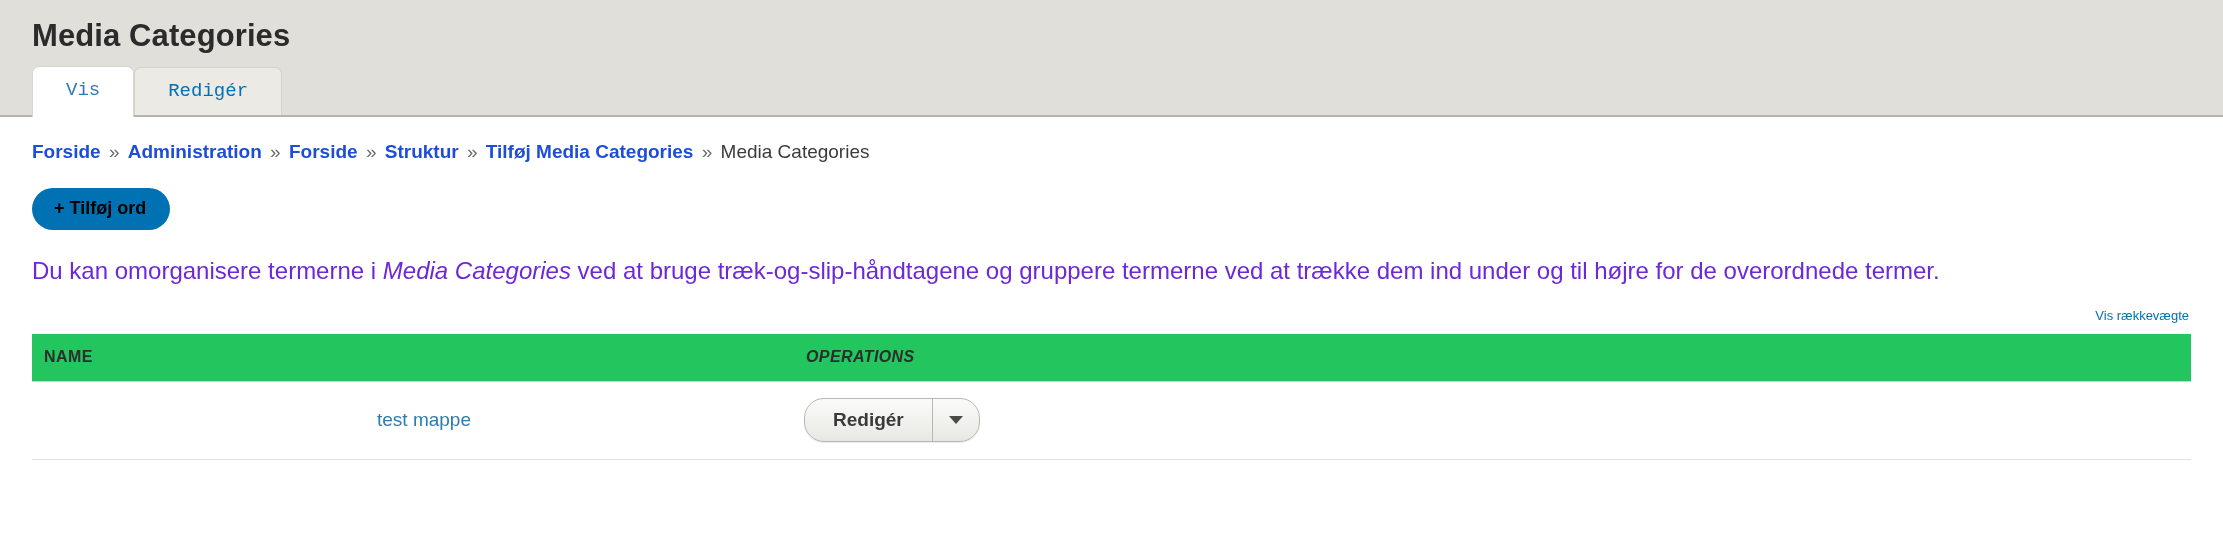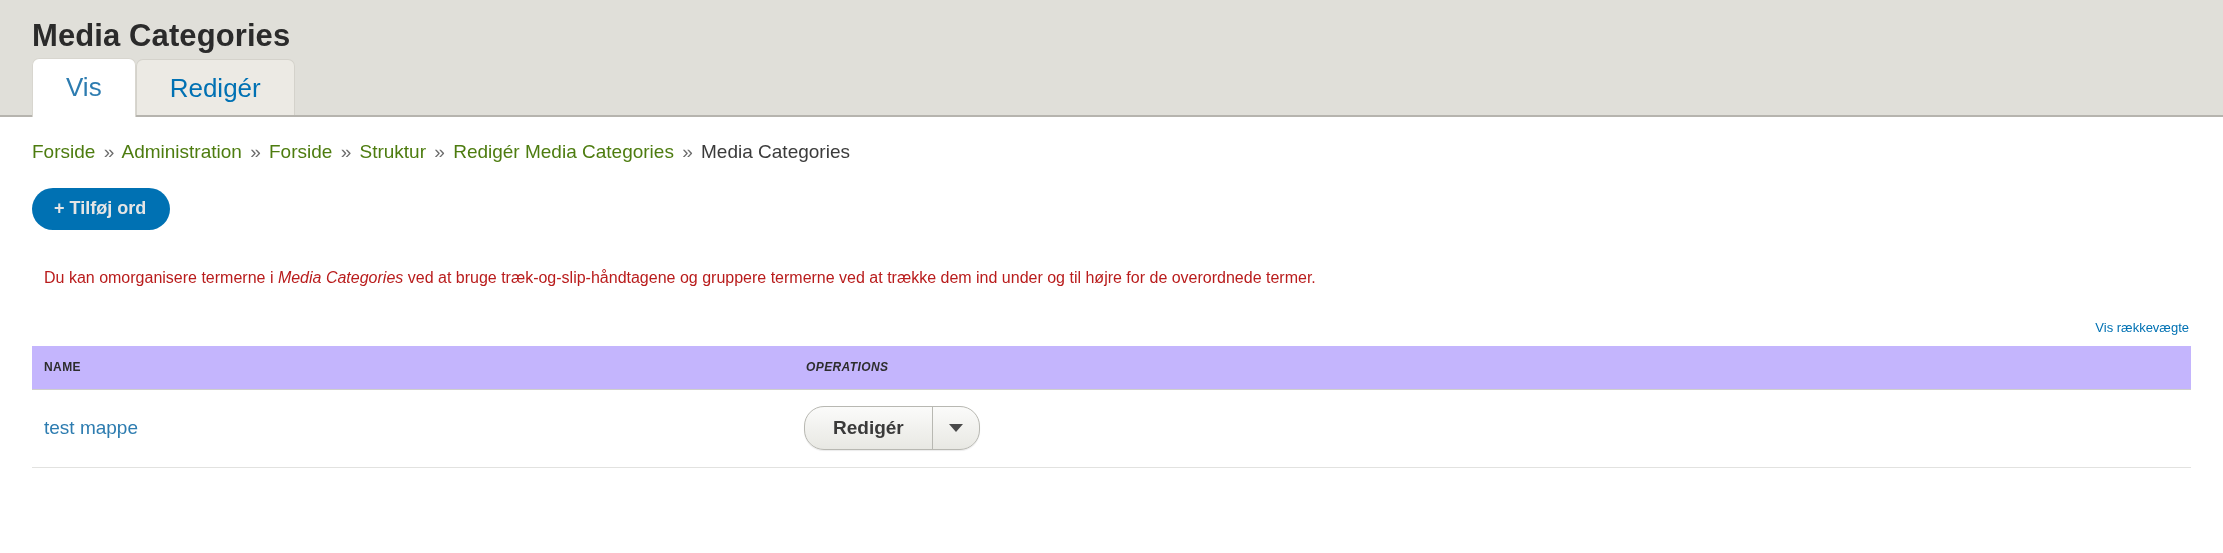--- a/index.html
+++ b/index.html
@@ -38,30 +38,31 @@
     position: absolute;
     left: 32px;
     bottom: 0;
     display: flex;
     align-items: flex-end;
     gap: 0;
   }
   .tab {
     display: block;
     padding: 12px 33px 13px 33px;
-    font-size: 26px;
+    font-size: 19px;
     color: #0071b3;
     text-decoration: none;
     border-radius: 7px 7px 0 0;
     background: #eceae4;
     border: 1px solid #d4d2cb;
     border-bottom: none;
     line-height: 1.25;
     cursor: pointer;
     white-space: nowrap;
+    font-family: Liberation Mono, monospace;
   }
   .tab.is-active {
     background: #ffffff;
     border-color: #d8d6cf;
     color: #2d7cb0;
     position: relative;
     z-index: 2;
     padding-bottom: 14px;
   }
   .tab-strip-rule {
@@ -79,53 +80,54 @@
     background: #ffffff;
     padding: 0;
   }
   .breadcrumb {
     padding: 22px 0 0 32px;
     font-size: 19px;
     color: #3b3b3b;
     line-height: 1.4;
   }
   .breadcrumb a {
-    color: #4d7c0f;
-    text-decoration: none;
+    color: #1d4ed8;
+    text-decoration: none;
+    font-weight: bold;
   }
   .breadcrumb .sep {
     color: #6d6d6d;
     padding: 0 3px;
   }
   .breadcrumb .current {
     color: #3b3b3b;
   }
 
   .action-row {
     padding: 22px 0 0 32px;
   }
   .btn-primary {
     display: inline-block;
     background: #0071b3;
-    color: #e5e5e5;
+    color: #000000;
     font-size: 18px;
     font-weight: bold;
     border: none;
     border-radius: 22px;
     padding: 10px 24px 11px 22px;
     text-decoration: none;
     cursor: pointer;
     line-height: 1.2;
   }
 
   .help-text {
-    margin: 12px;
+    margin: 0;
     padding: 24px 0 0 32px;
-    font-size: 16px;
-    color: #b91c1c;
+    font-size: 24px;
+    color: #6d28d9;
     line-height: 1.45;
   }
   .help-text em {
     font-style: italic;
   }
 
   .weights-row {
     padding: 14px 34px 0 0;
     text-align: right;
   }
@@ -139,39 +141,39 @@
   
   .table-wrap {
     padding: 9px 32px 0 32px;
   }
   table.tax-table {
     width: 100%;
     border-collapse: collapse;
     table-layout: fixed;
   }
   table.tax-table thead th {
-    background: #c4b5fd;
+    background: #22c55e;
     text-align: left;
-    font-size: 12px;
+    font-size: 16px;
     font-weight: bold;
     letter-spacing: 0.4px;
     color: #2d2d2d;
     padding: 14px 0 15px 0;
     border-bottom: 1px solid #cfcfcb;
     text-transform: uppercase;
   }
   table.tax-table thead th.col-name { padding-left: 12px; width: 760px; }
   table.tax-table thead th.col-ops { padding-left: 2px; font-style: italic; }
   table.tax-table tbody td {
     padding: 16px 0 17px 0;
     border-bottom: 1px solid #e2e2e0;
     vertical-align: middle;
     font-size: 19px;
   }
-  table.tax-table tbody td.col-name { padding-left: 12px; }
+  table.tax-table tbody td.col-name { padding-left: 12px; text-align: center; }
   table.tax-table tbody td.col-name a {
     color: #2d7cb0;
     text-decoration: none;
     cursor: pointer;
   }
   table.tax-table tbody td.col-ops { padding-left: 0; }
 
   
   .dropbutton {
     display: inline-flex;
@@ -227,21 +229,21 @@
 
   <nav class="breadcrumb">
     <a href="#">Forside</a>
     <span class="sep">»</span>
     <a href="#">Administration</a>
     <span class="sep">»</span>
     <a href="#">Forside</a>
     <span class="sep">»</span>
     <a href="#">Struktur</a>
     <span class="sep">»</span>
-    <a href="#">Redigér Media Categories</a>
+    <a href="#">Tilføj Media Categories</a>
     <span class="sep">»</span>
     <span class="current">Media Categories</span>
   </nav>
 
   <div class="action-row">
     <a class="btn-primary" href="#">+ Tilføj ord</a>
   </div>
 
   <p class="help-text"><span>Du kan omorganisere termerne i </span><em>Media Categories</em><span> ved at bruge træk-og-slip-håndtagene og gruppere termerne ved at trække dem ind under og til højre for de overordnede termer.</span></p>
 

